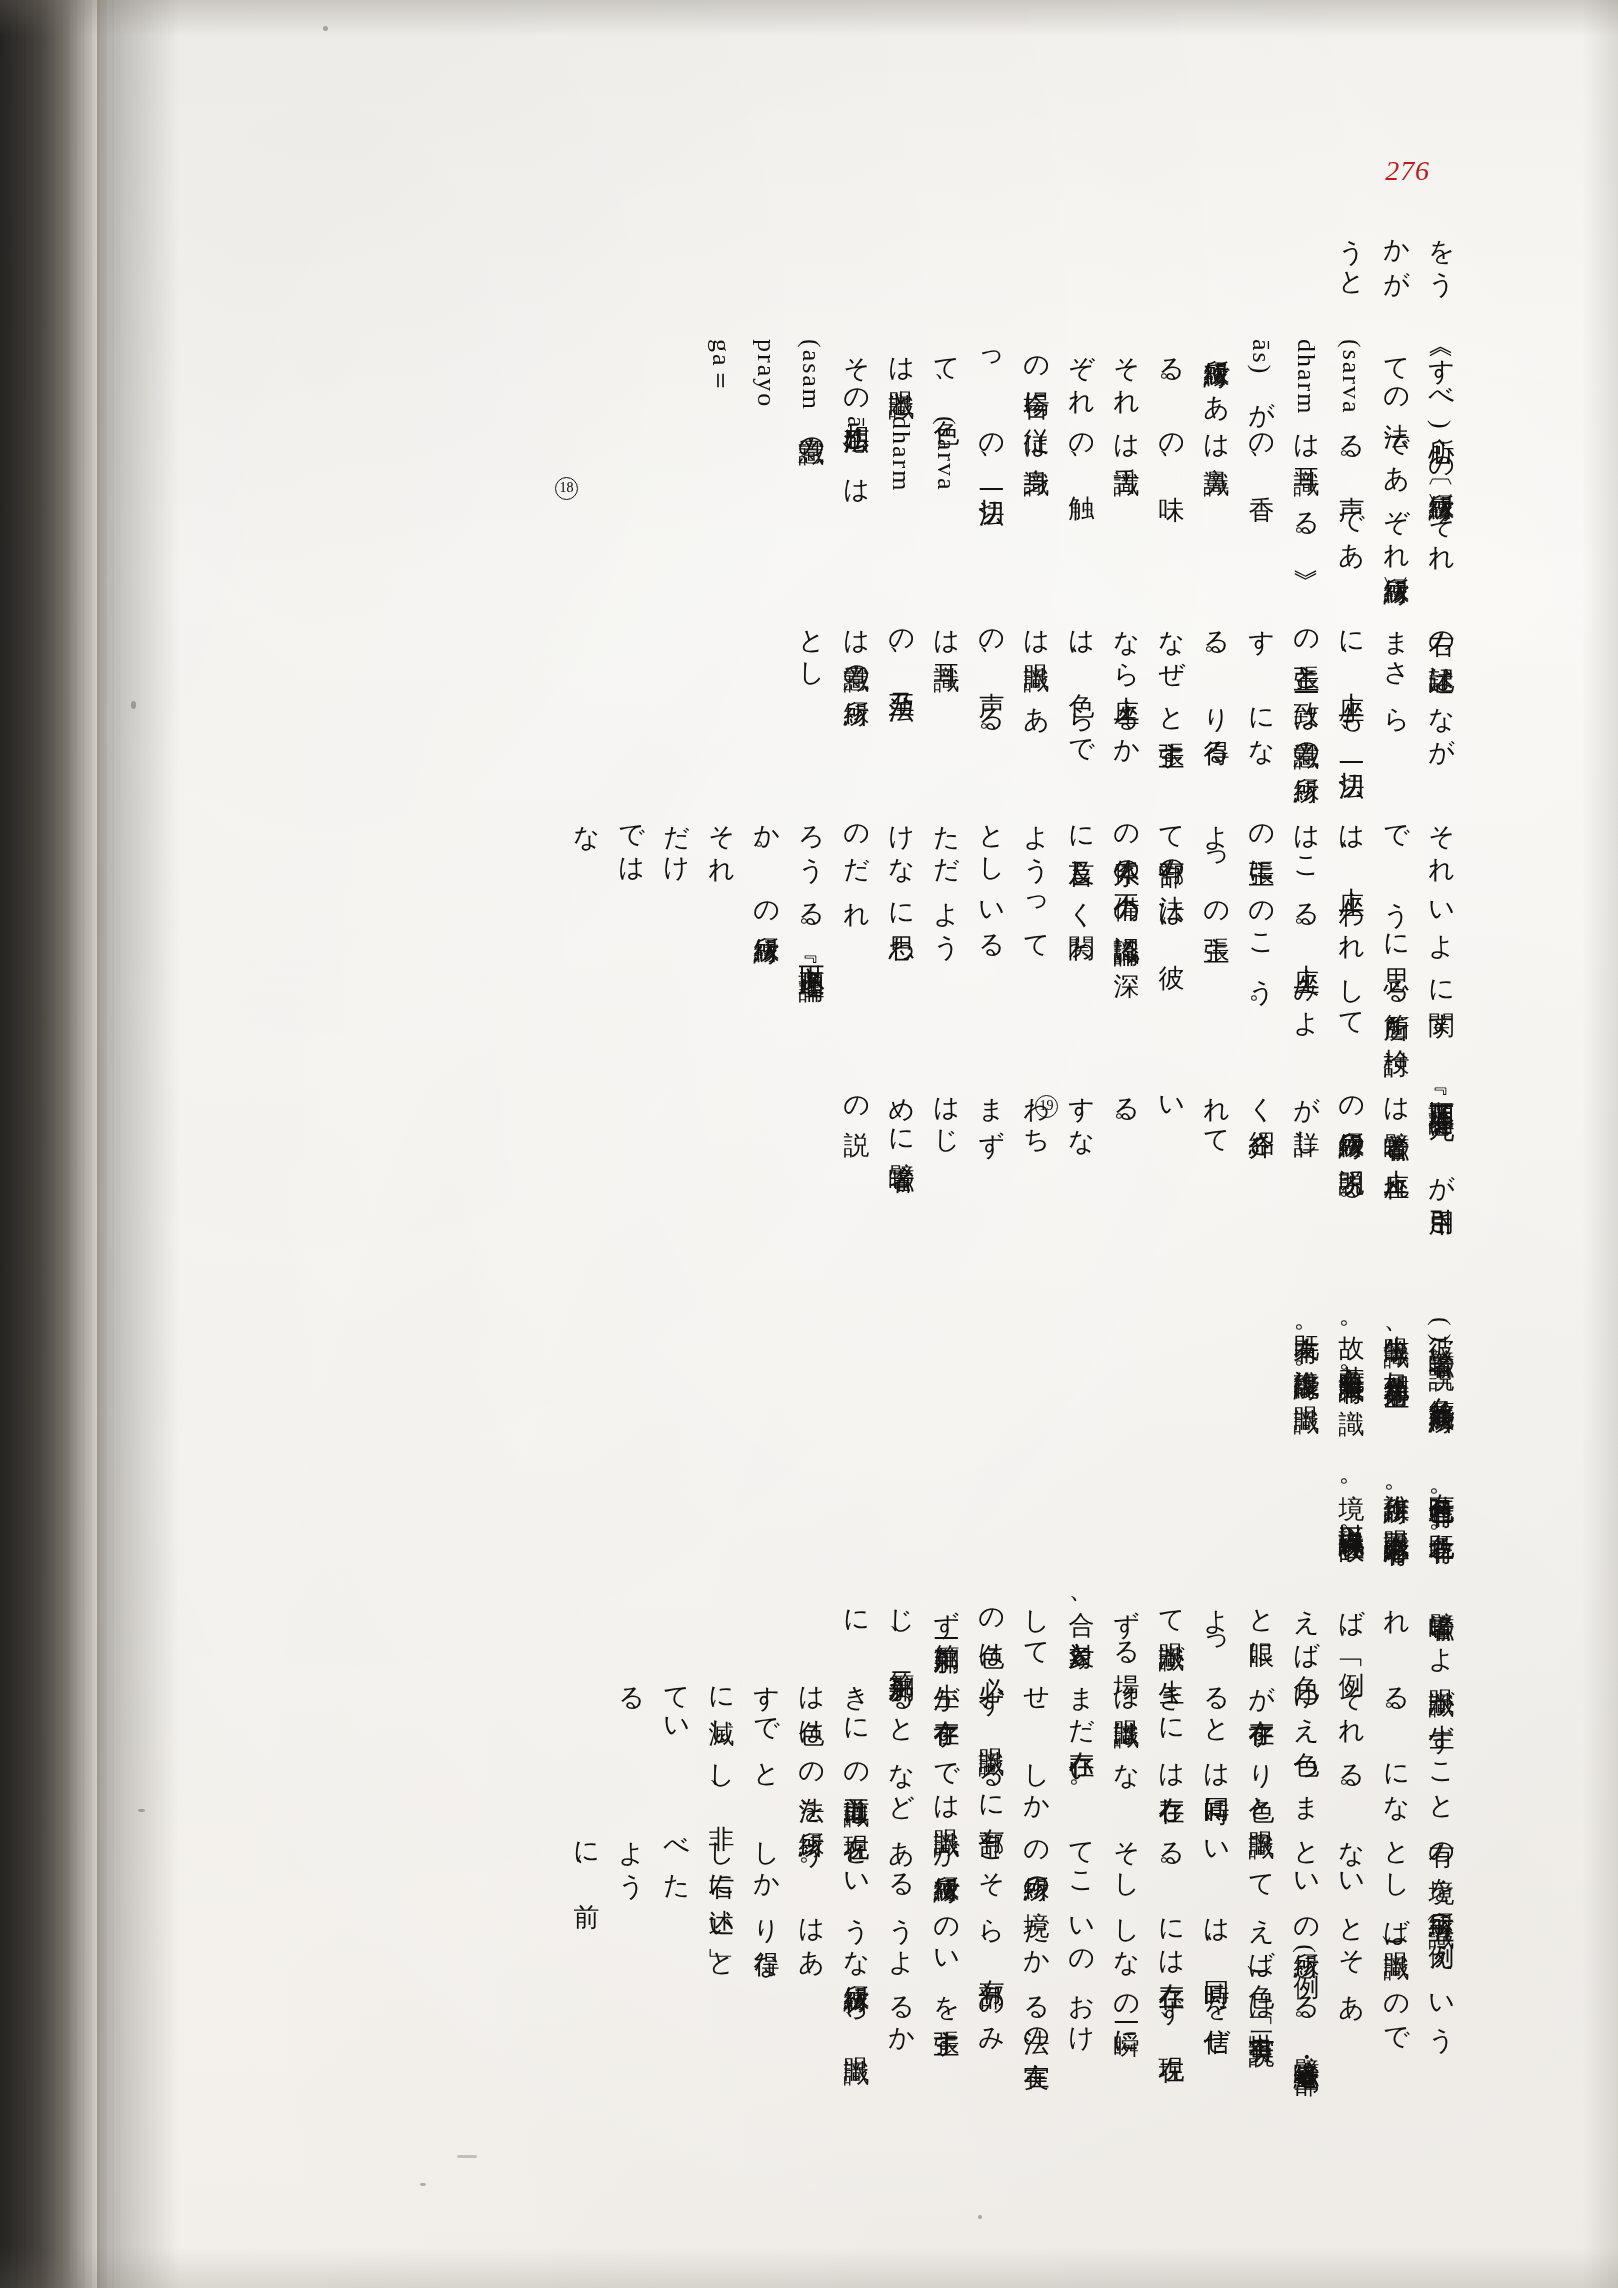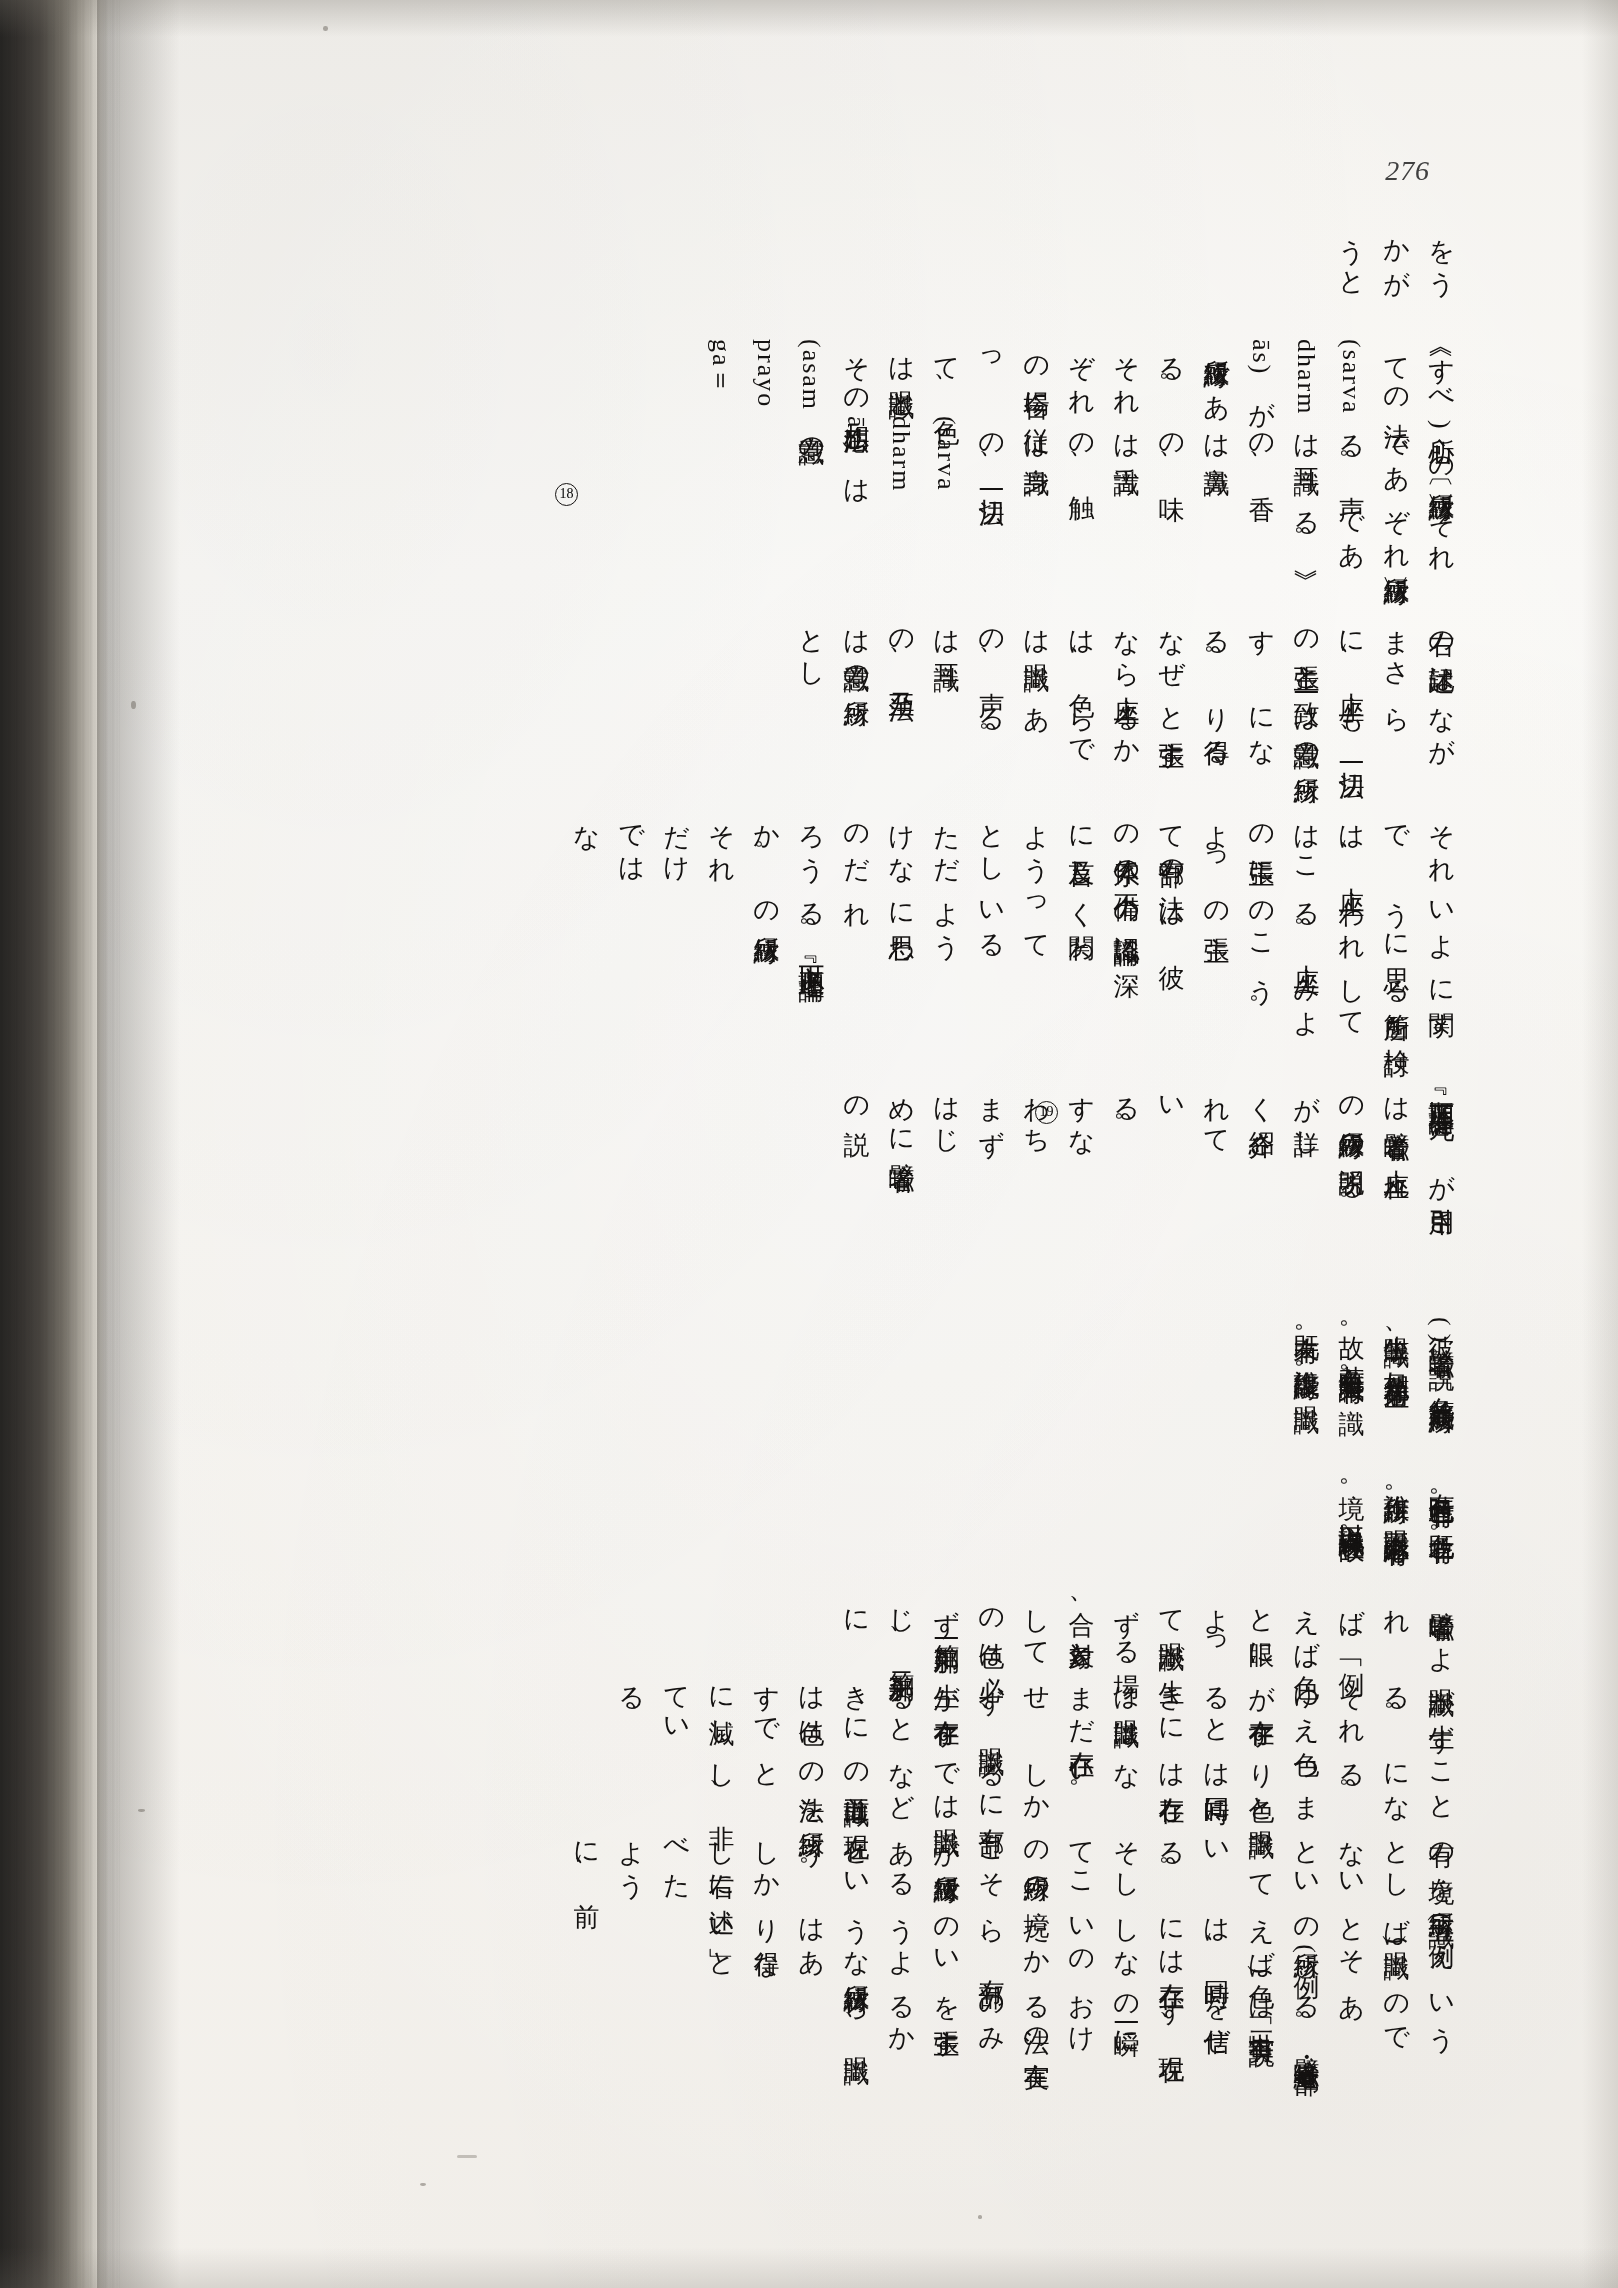--- a/index.html
+++ b/index.html
@@ -87,21 +87,21 @@
   }
 
   
   .folio {
     position: absolute;
     top: 155px;
     right: 189px;
     font-family: "Liberation Serif", serif;
     font-style: italic;
     font-size: 28px;
-    color: #404040;
+    color: #b91c1c;
     letter-spacing: 0.9px;
   }
 
   
   .body-text {
     position: absolute;
     top: 180px;
     right: 155px;
     height: 1874px;
     width: 1320px;
@@ -132,21 +132,21 @@
   .col.indent2 { padding-top: 81px; }
   .circ {
     display: inline-block;
     border: 1.3px solid #141211;
     border-radius: 50%;
     width: 21px;
     height: 21px;
     line-height: 19.4px;
     text-align: center;
     font-size: 14px;
-    margin: 17px 0;
+    margin: 11px 0;
   }
 
   
   .speck {
     position: absolute;
     background: #6b655d;
     border-radius: 50%;
     opacity: 0.5;
   }
 </style>

